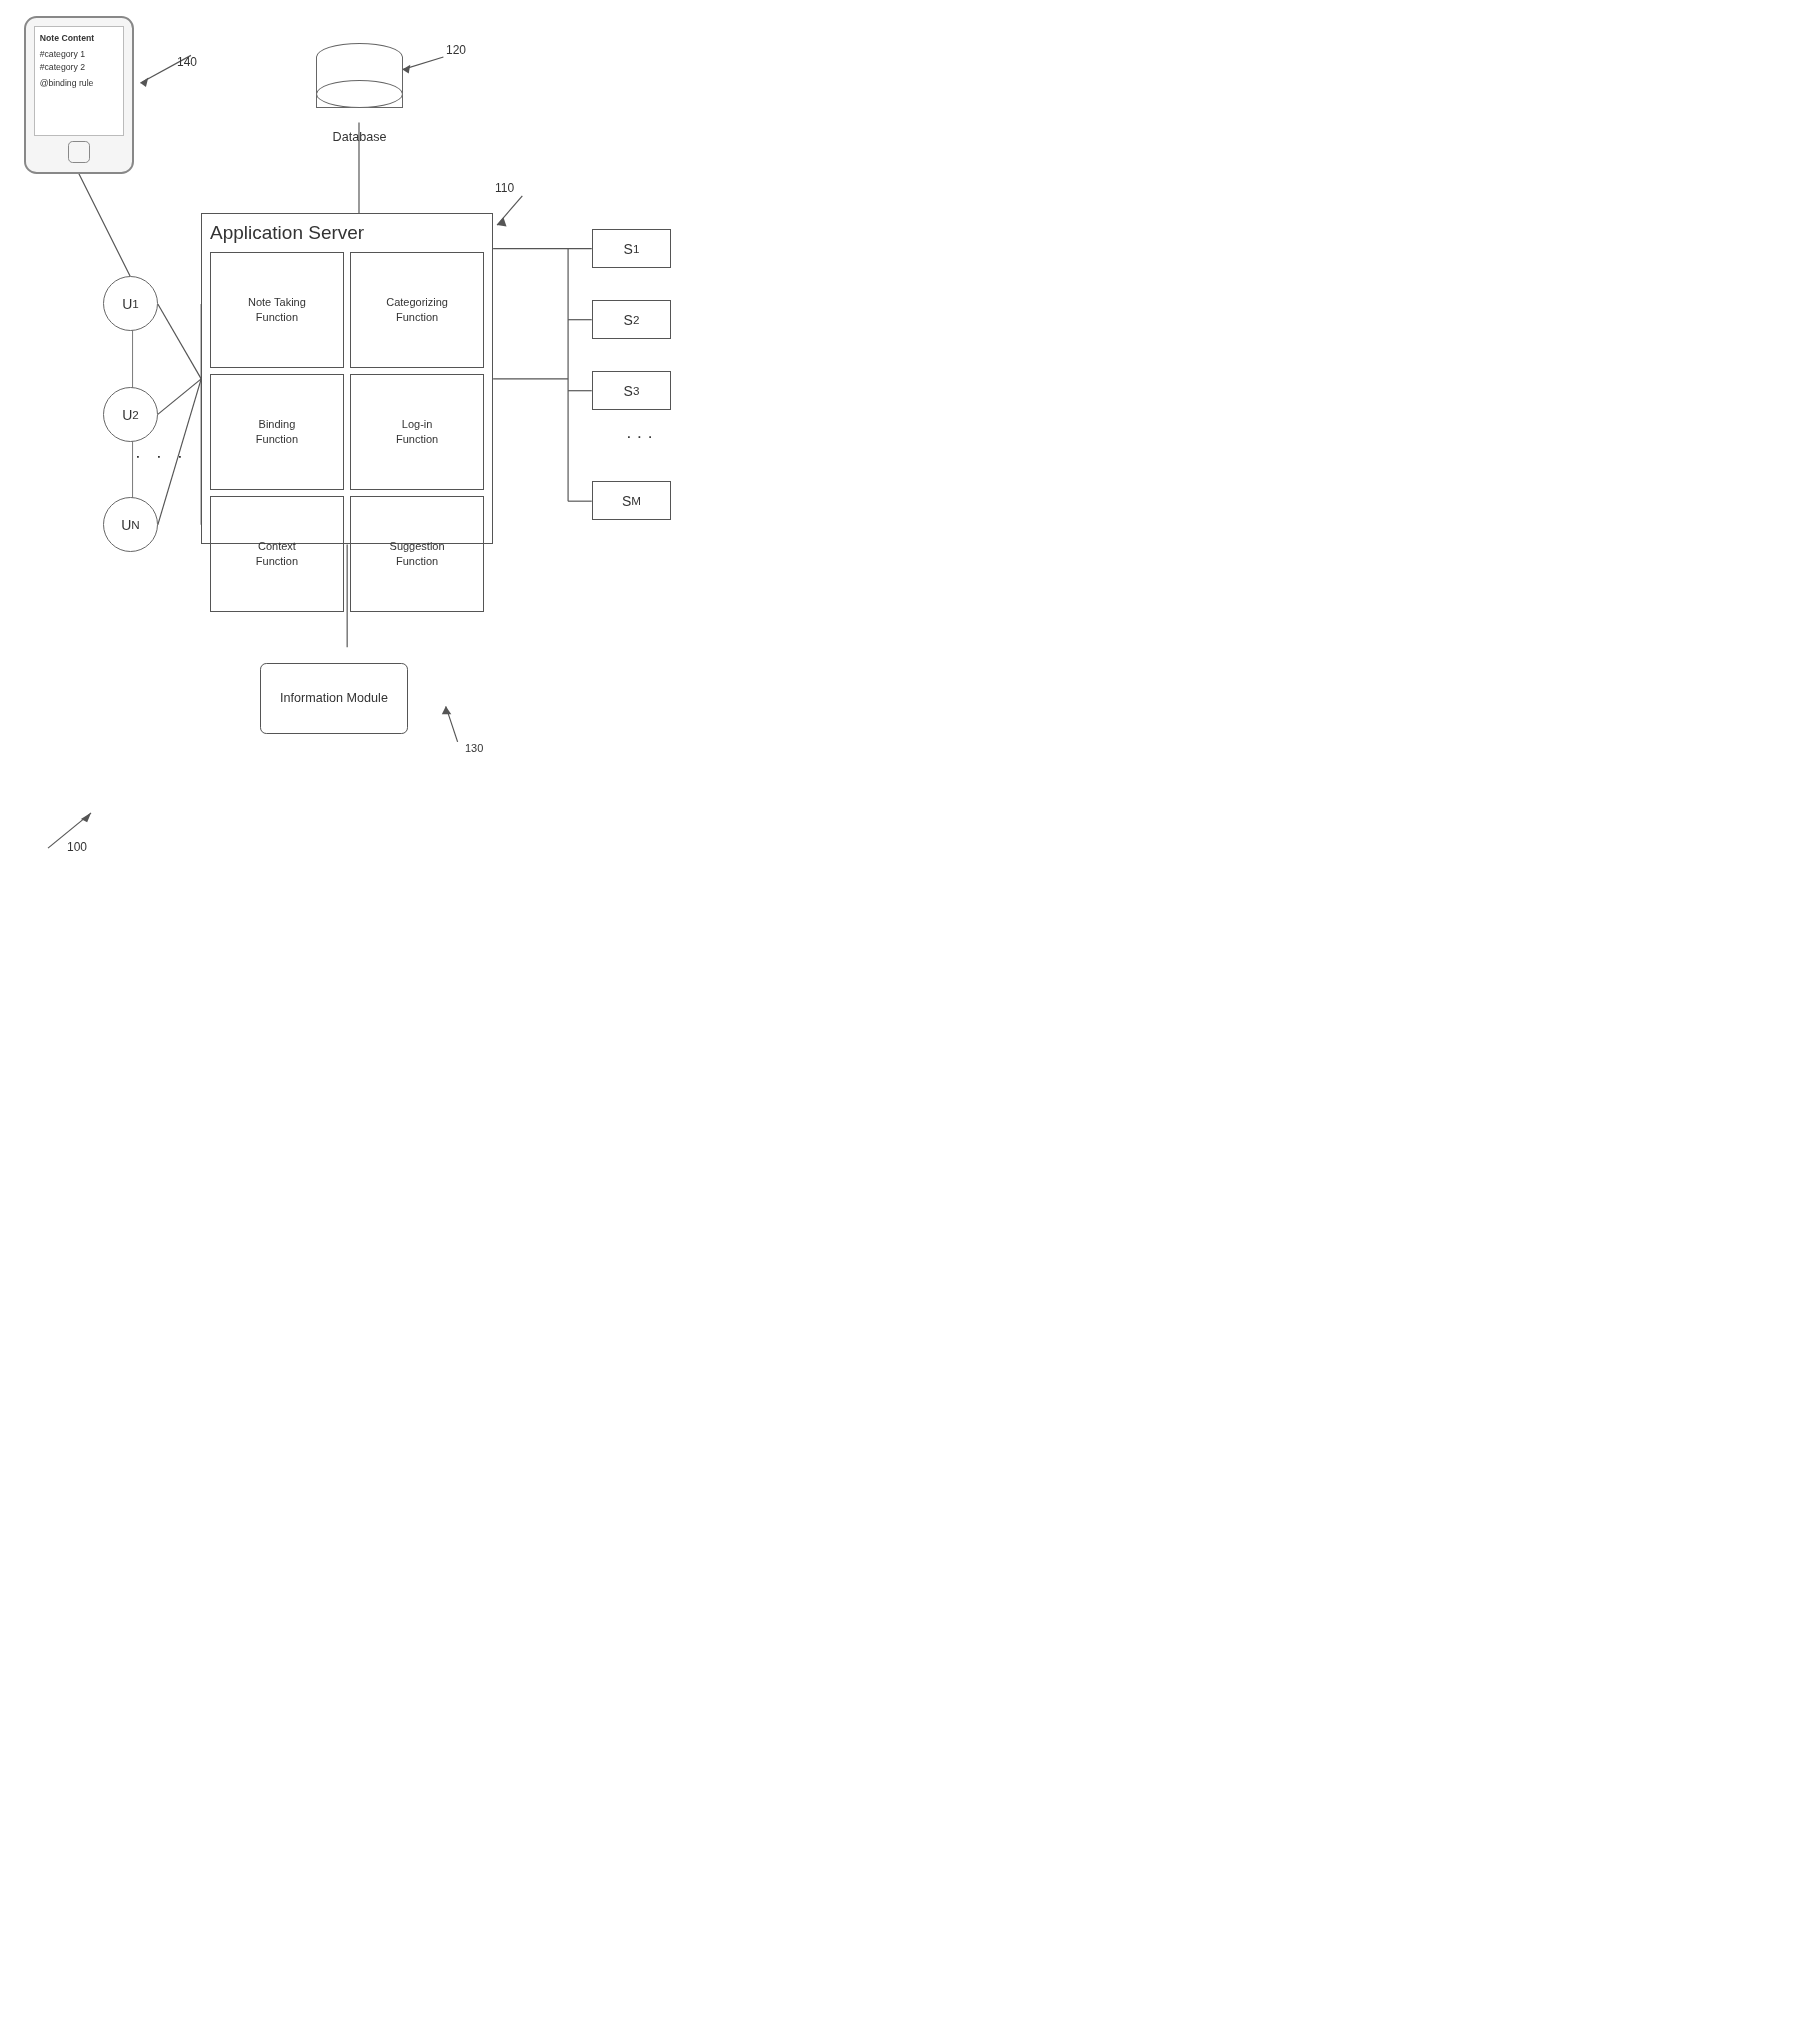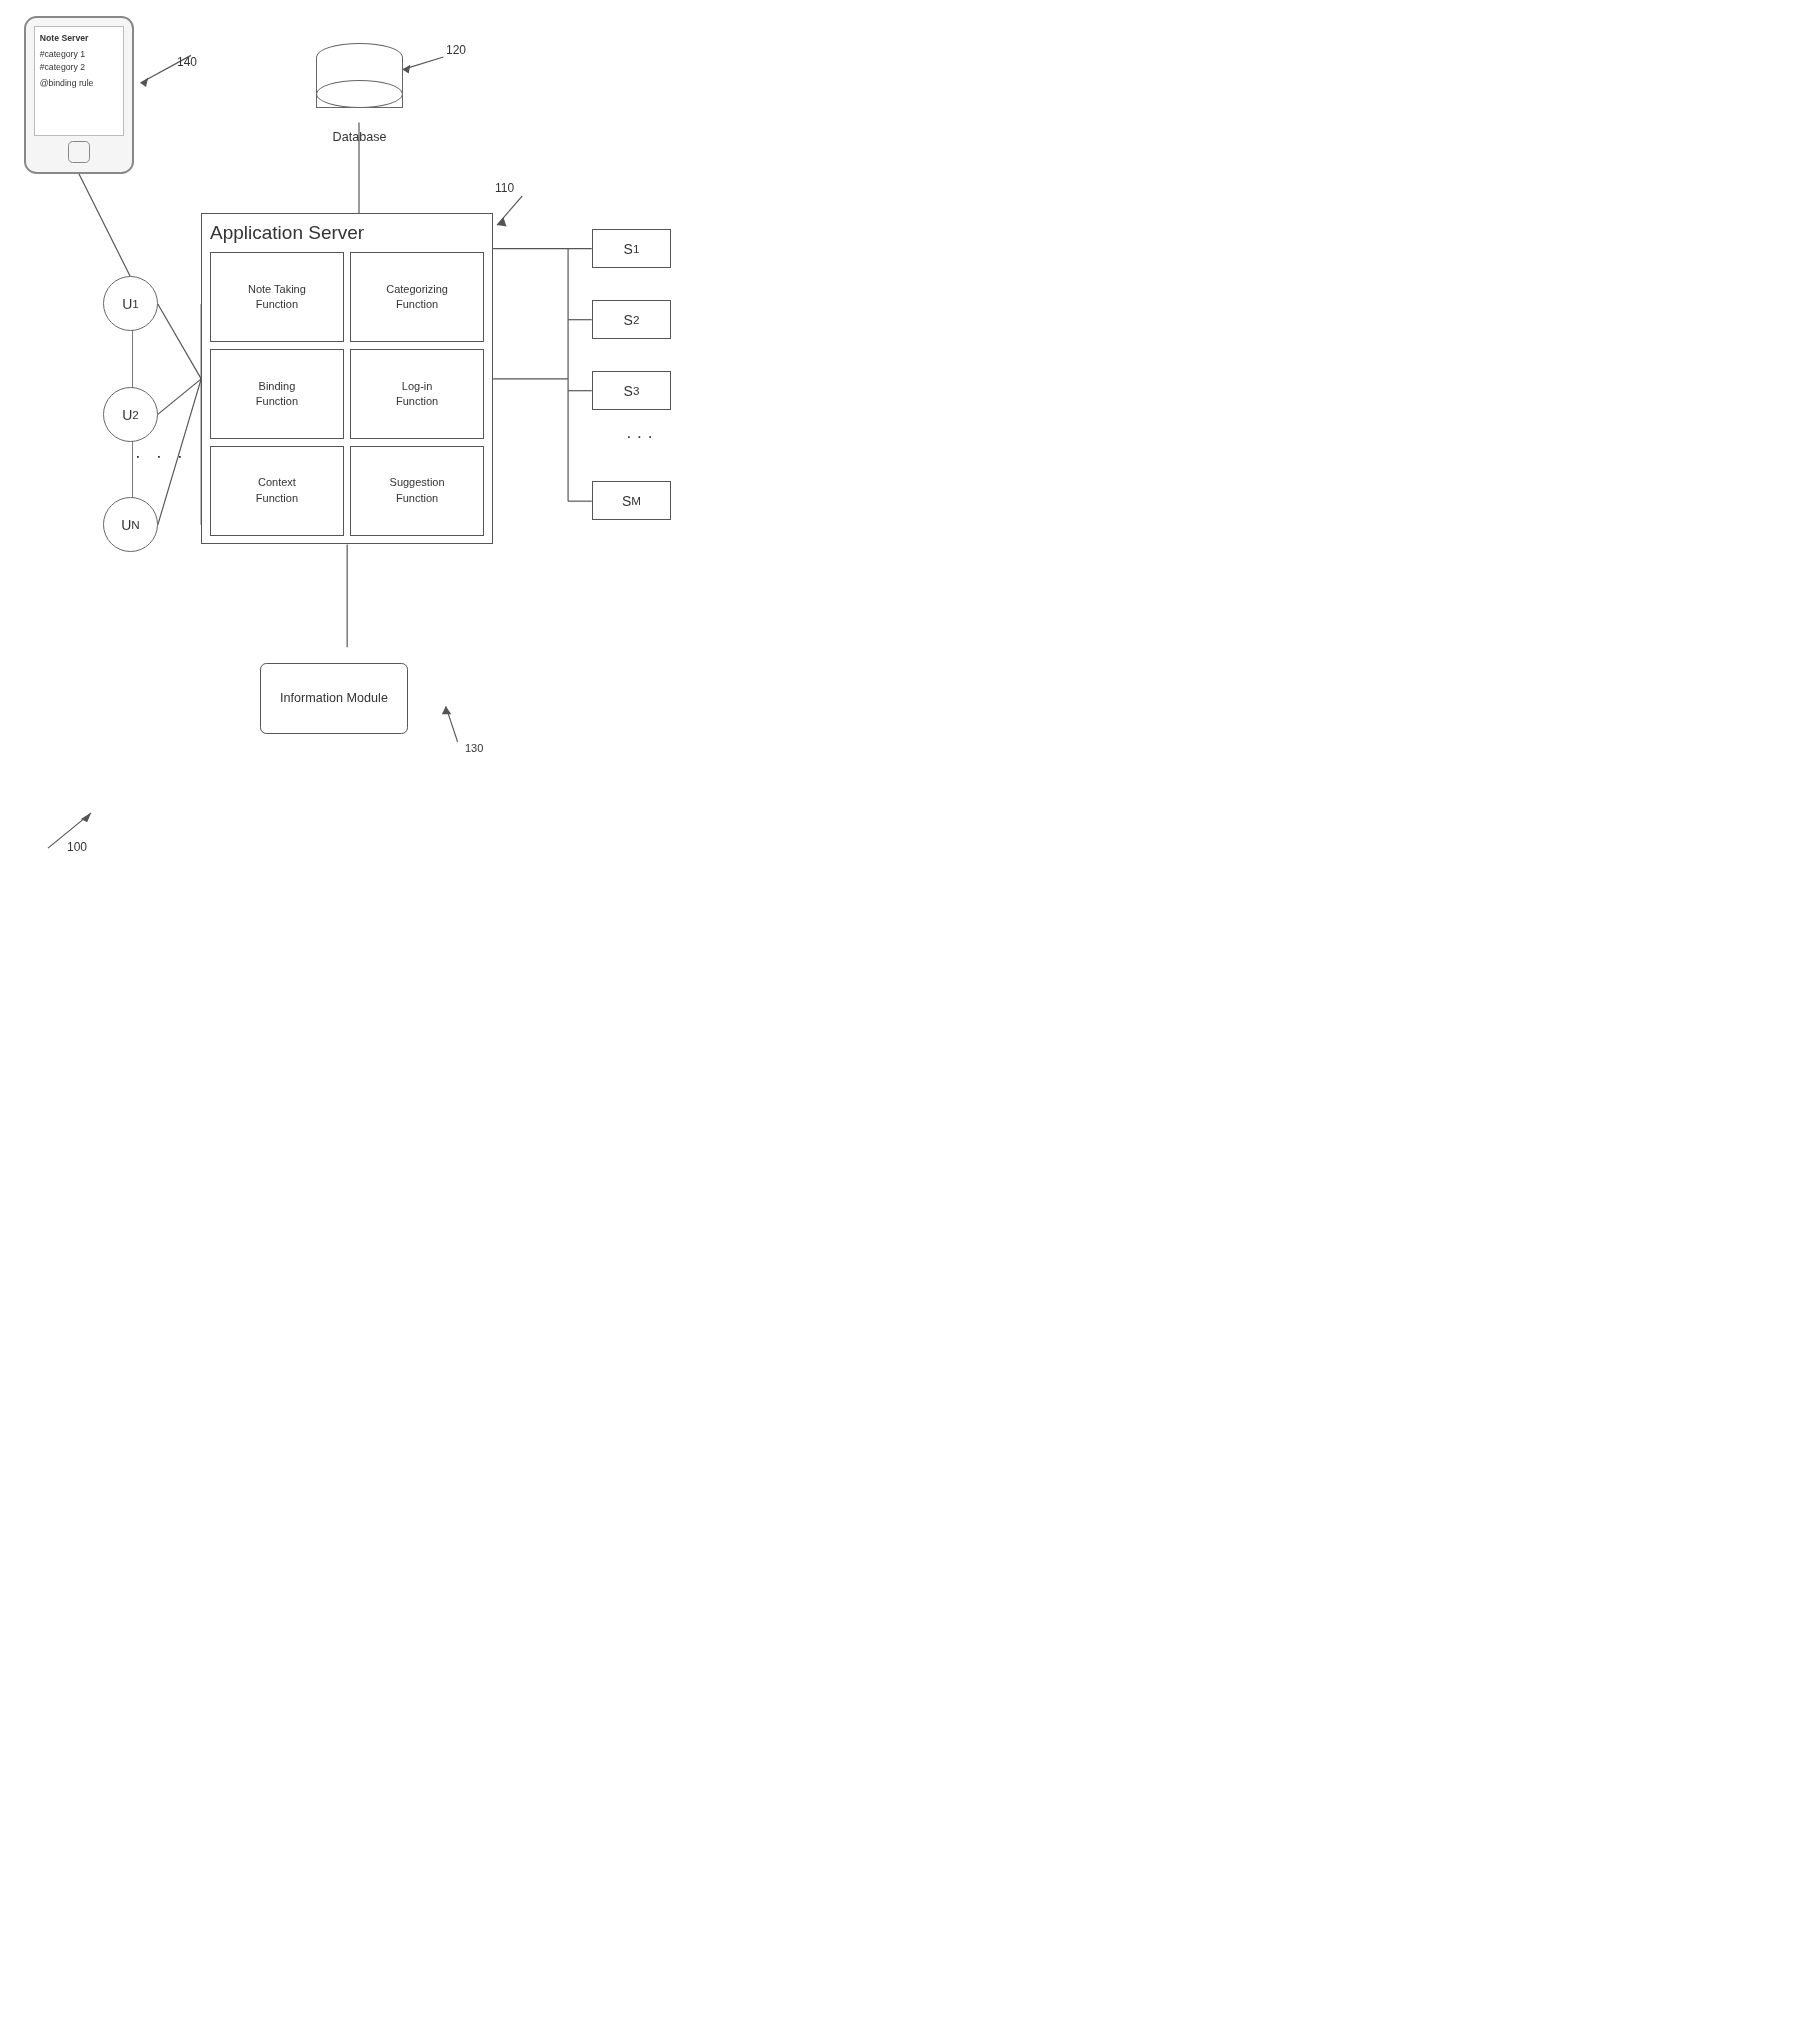--- a/index.html
+++ b/index.html
@@ -150,21 +150,21 @@
     .app-server-title {
       font-size: 19px;
       color: #333;
       margin-bottom: 8px;
     }
     .function-grid {
       display: grid;
       grid-template-columns: 1fr 1fr;
       grid-template-rows: 1fr 1fr 1fr;
       gap: 6.3px;
-      height: 284px;
+      height: 360px;
     }
     .function-cell {
       border: 1.6px solid #555;
       display: flex;
       align-items: center;
       justify-content: center;
       text-align: center;
       font-size: 11px;
       color: #333;
       padding: 6.3px;
@@ -309,21 +309,21 @@
     <line x1="580" y1="940" x2="565" y2="895" stroke="#555" stroke-width="1.5"></line>
     <polygon points="565,895 572,905 560,905" fill="#555"></polygon>
 
     <line x1="100" y1="220" x2="165" y2="350" stroke="#555" stroke-width="1.5"></line>
 
     <line x1="168" y1="385" x2="168" y2="665" stroke="#555" stroke-width="1" stroke-dasharray="none"></line>
   </svg>
 
   <div class="mobile-device">
     <div class="mobile-screen">
-      <div style="font-weight:bold; margin-bottom:3.2px;">Note Server</div>
+      <div style="font-weight:bold; margin-bottom:3.2px;">Note Content</div>
       <div>#category 1</div>
       <div>#category 2</div>
       <div style="margin-top:3.2px;">@binding rule</div>
     </div>
     <div class="mobile-button"></div>
   </div>
 
   <div class="label-140">140</div>
 
   <div class="database-container">

